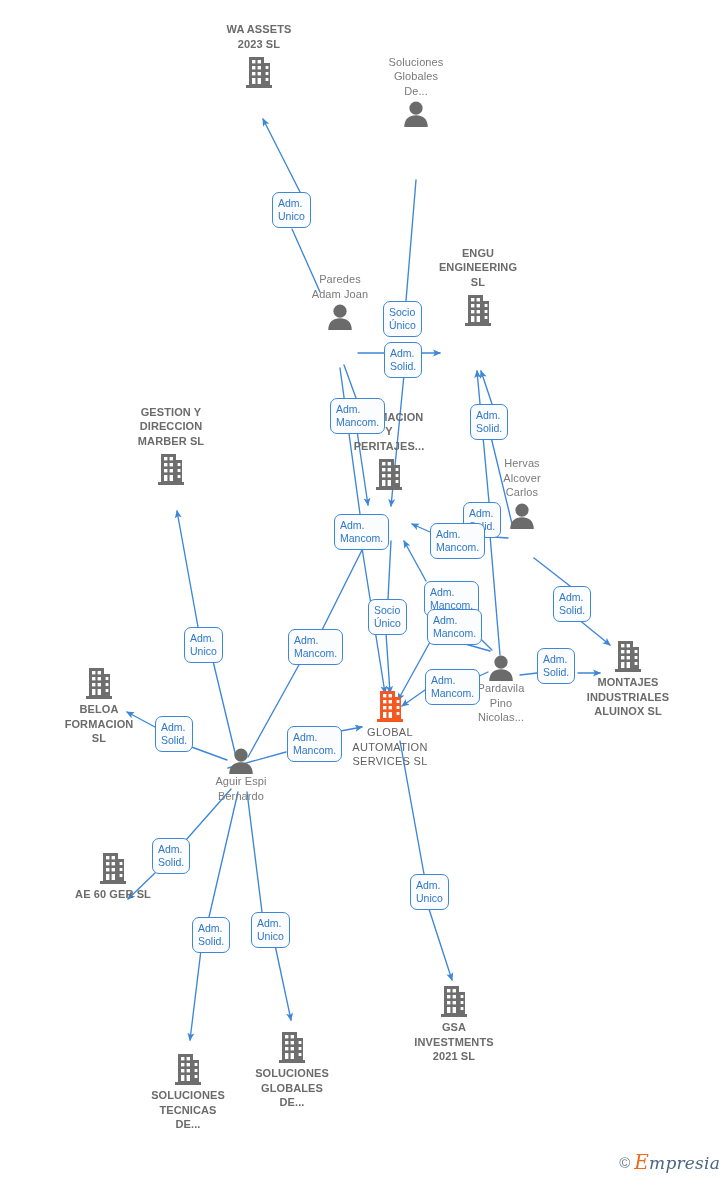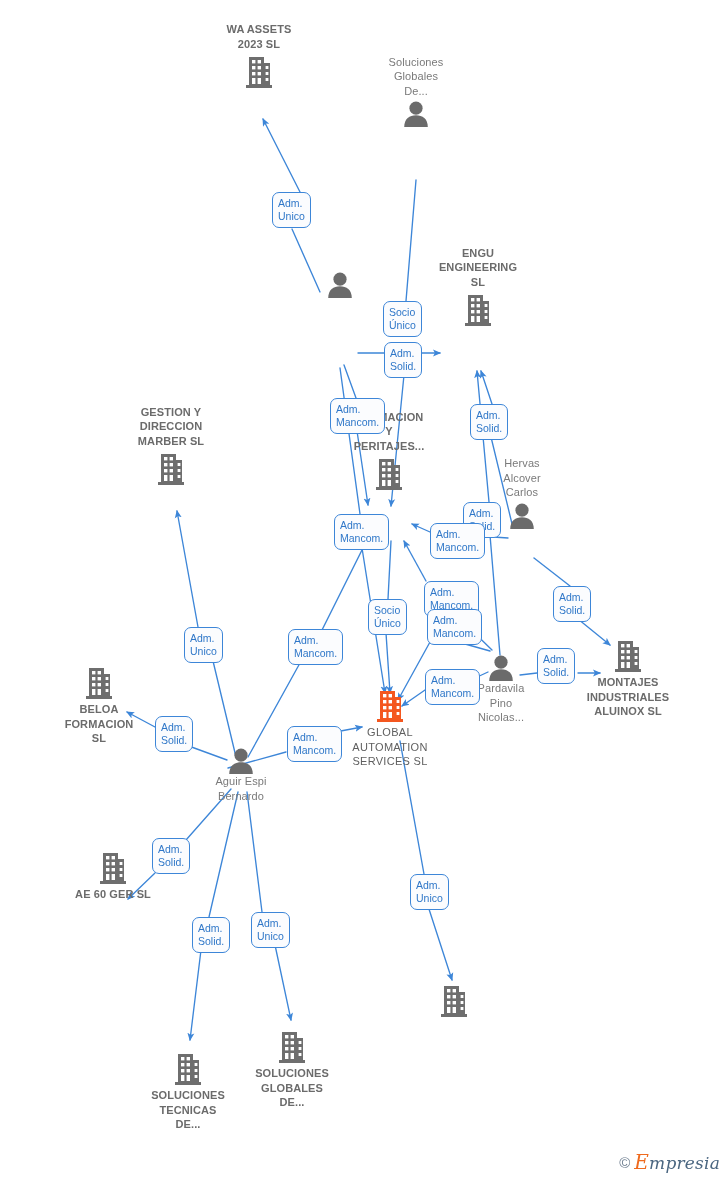--- a/index.html
+++ b/index.html
@@ -193,20 +193,22 @@
       <div class="node person above" style="left: 416px; top: 54.5px;">
         <span class="label above">Soluciones
 Globales
 De...</span>
         <span class="glyph"><svg width="28" height="26" viewBox="0 0 28 26" xmlns="http://www.w3.org/2000/svg" aria-hidden="true">
             <circle cx="14" cy="7.2" r="6.6" fill="#6b6b6b"></circle>
             <path d="M2.2 26 C2.2 17.6 7.6 14.2 14 14.2 C20.4 14.2 25.8 17.6 25.8 26 Z" fill="#6b6b6b"></path>
           </svg></span>
       </div>
       <div class="node person above" style="left: 340px; top: 272px;">
+        <span class="label above">Paredes
+Adam Joan</span>
         <span class="glyph"><svg width="28" height="26" viewBox="0 0 28 26" xmlns="http://www.w3.org/2000/svg" aria-hidden="true">
             <circle cx="14" cy="7.2" r="6.6" fill="#6b6b6b"></circle>
             <path d="M2.2 26 C2.2 17.6 7.6 14.2 14 14.2 C20.4 14.2 25.8 17.6 25.8 26 Z" fill="#6b6b6b"></path>
           </svg></span>
       </div>
       <div class="node company above" style="left: 478px; top: 245.5px;">
         <span class="label above">ENGU
 ENGINEERING
 SL</span>
         <span class="glyph"><svg width="30" height="34" viewBox="0 0 30 34" xmlns="http://www.w3.org/2000/svg" aria-hidden="true">
@@ -402,20 +404,23 @@
               <rect x="13.6" y="12" width="3.4" height="3.4"></rect>
               <rect x="8" y="18" width="3.4" height="3.4"></rect>
               <rect x="13.6" y="18" width="3.4" height="3.4"></rect>
               <rect x="8" y="24" width="3.4" height="6"></rect>
               <rect x="13.6" y="24" width="3.4" height="6"></rect>
               <rect x="21.6" y="12" width="2.8" height="3"></rect>
               <rect x="21.6" y="18" width="2.8" height="3"></rect>
               <rect x="21.6" y="24" width="2.8" height="3"></rect>
             </g>
           </svg></span>
+        <span class="label below">GSA
+INVESTMENTS
+2021  SL</span>
       </div>
       <div class="node company" style="left: 188px; top: 1051px;">
         <span class="glyph"><svg width="30" height="34" viewBox="0 0 30 34" xmlns="http://www.w3.org/2000/svg" aria-hidden="true">
             <rect x="5" y="3" width="15" height="28" fill="#6e6e6e"></rect>
             <rect x="20" y="9" width="6" height="22" fill="#6e6e6e"></rect>
             <rect x="2" y="31" width="26" height="3" fill="#6e6e6e"></rect>
             <g fill="#ffffff">
               <rect x="8" y="6" width="3.4" height="3.4"></rect>
               <rect x="13.6" y="6" width="3.4" height="3.4"></rect>
               <rect x="8" y="12" width="3.4" height="3.4"></rect>

